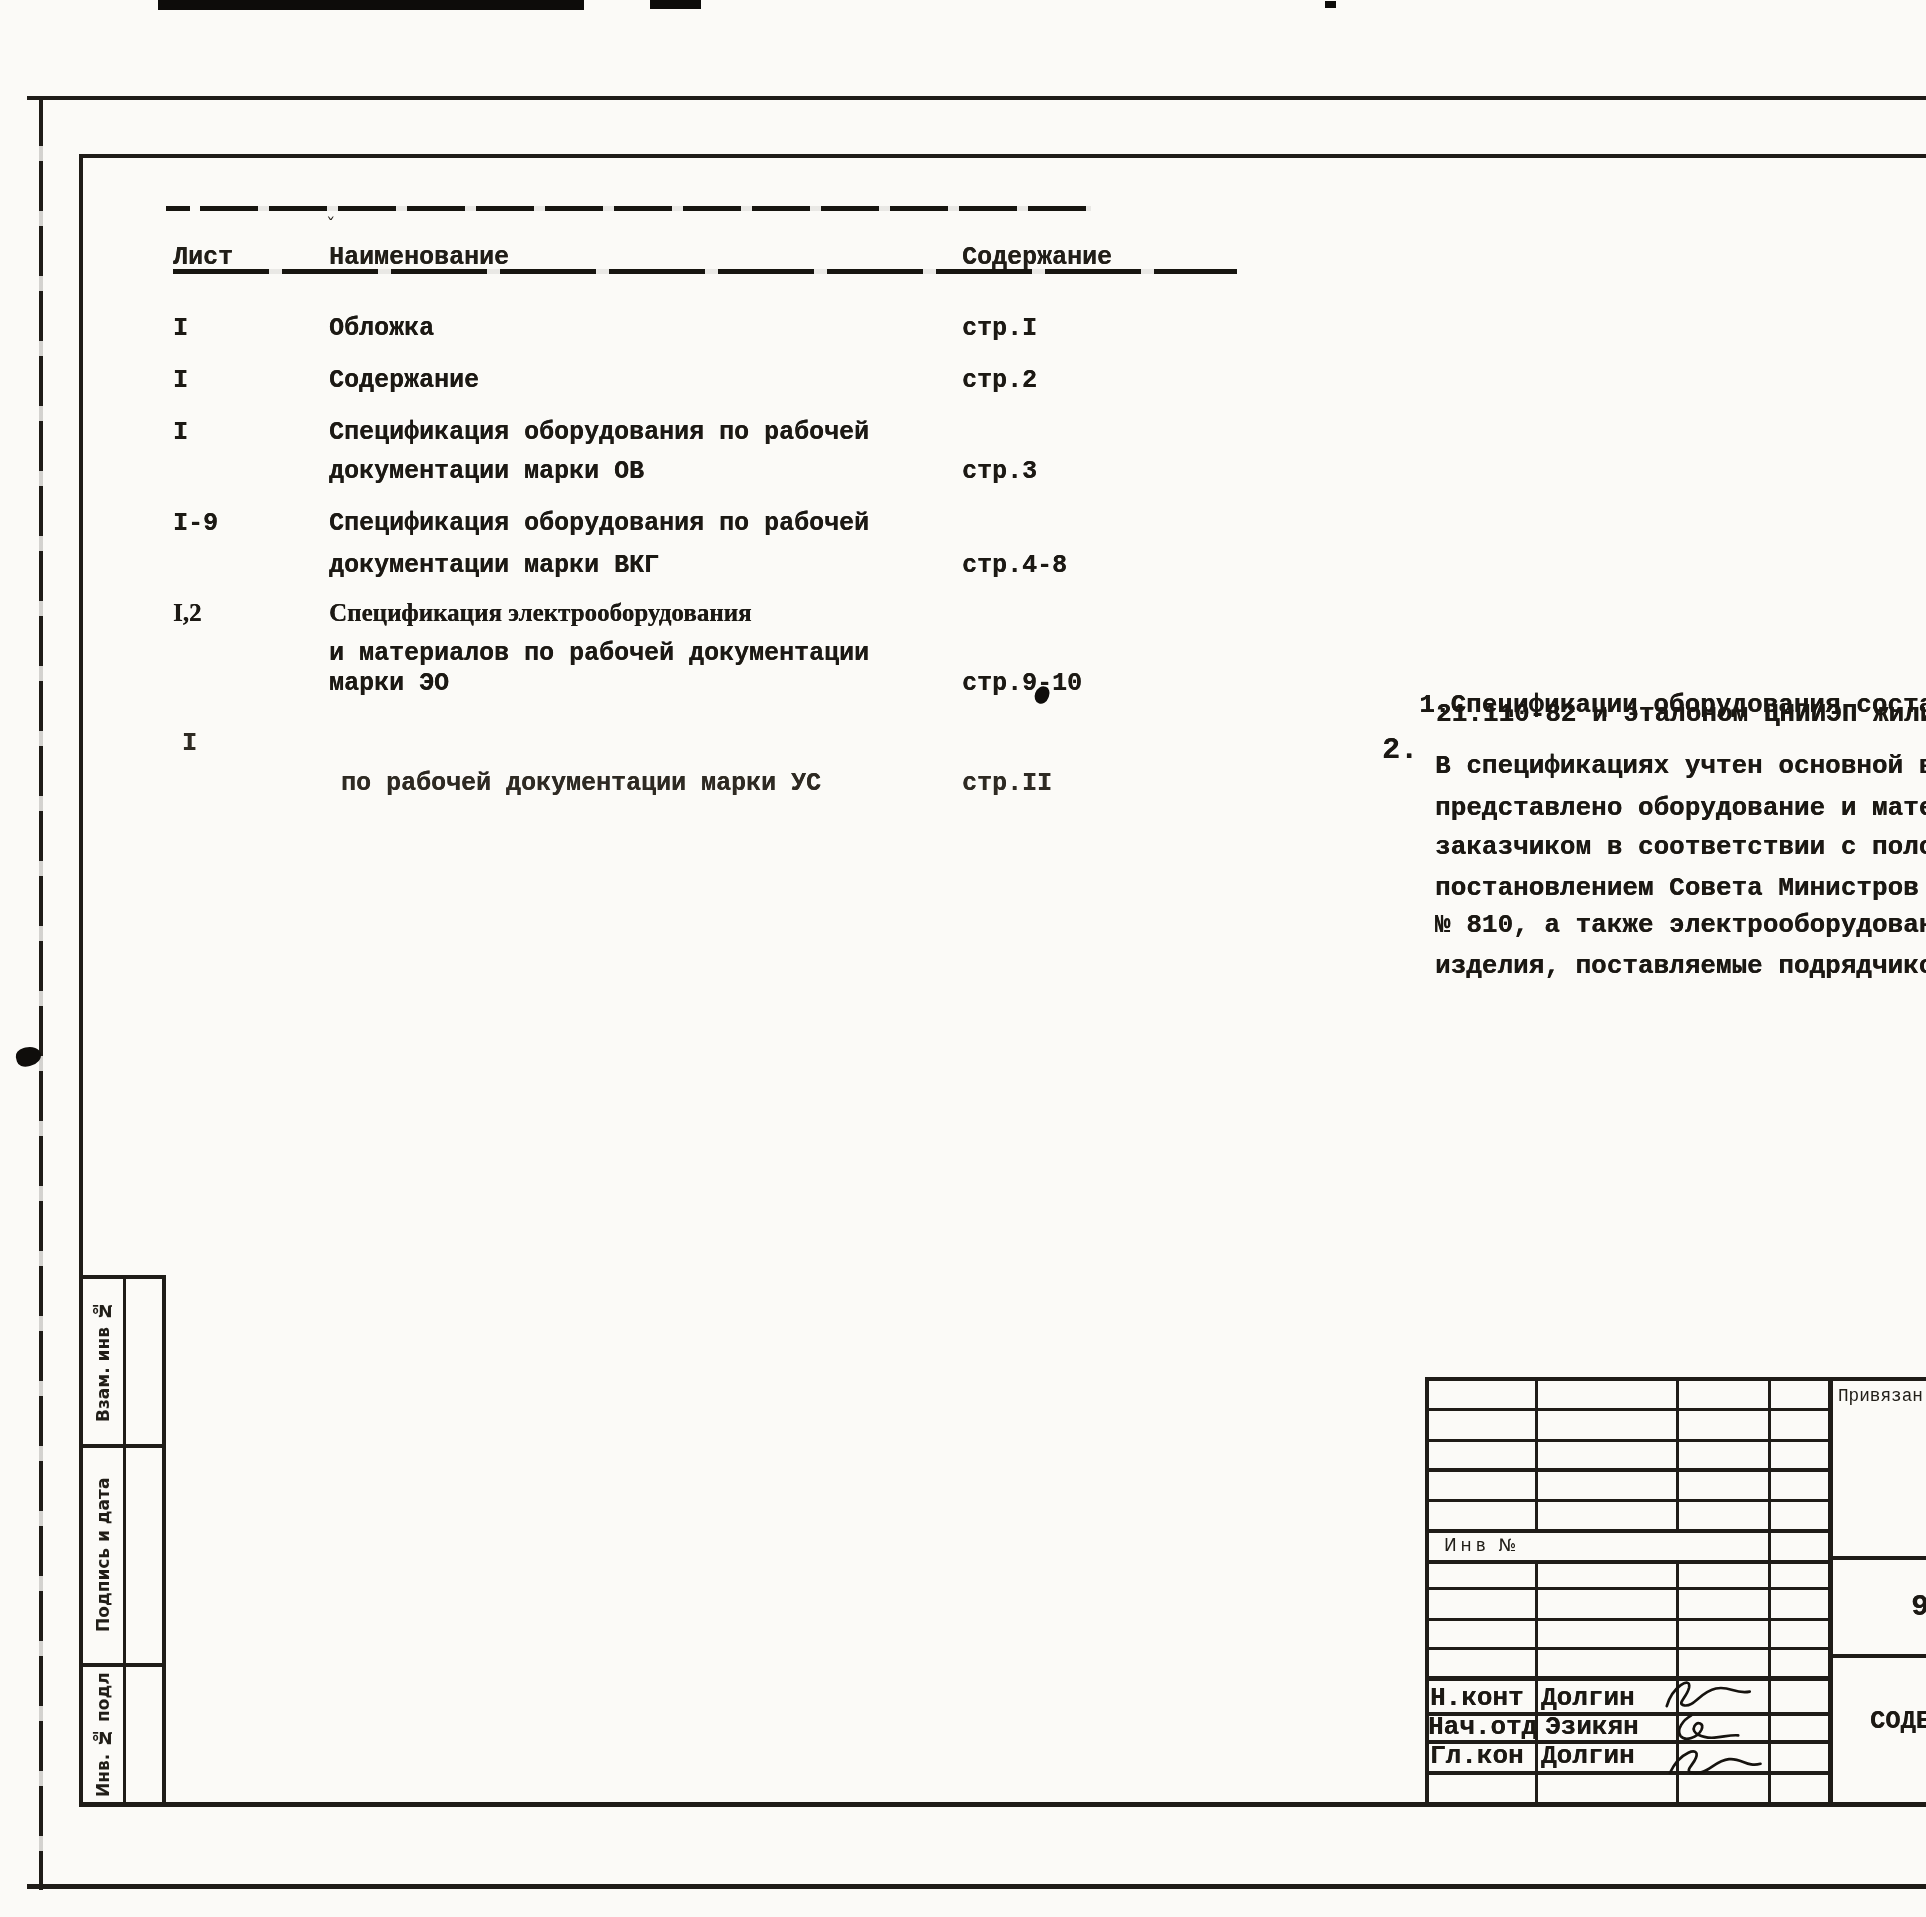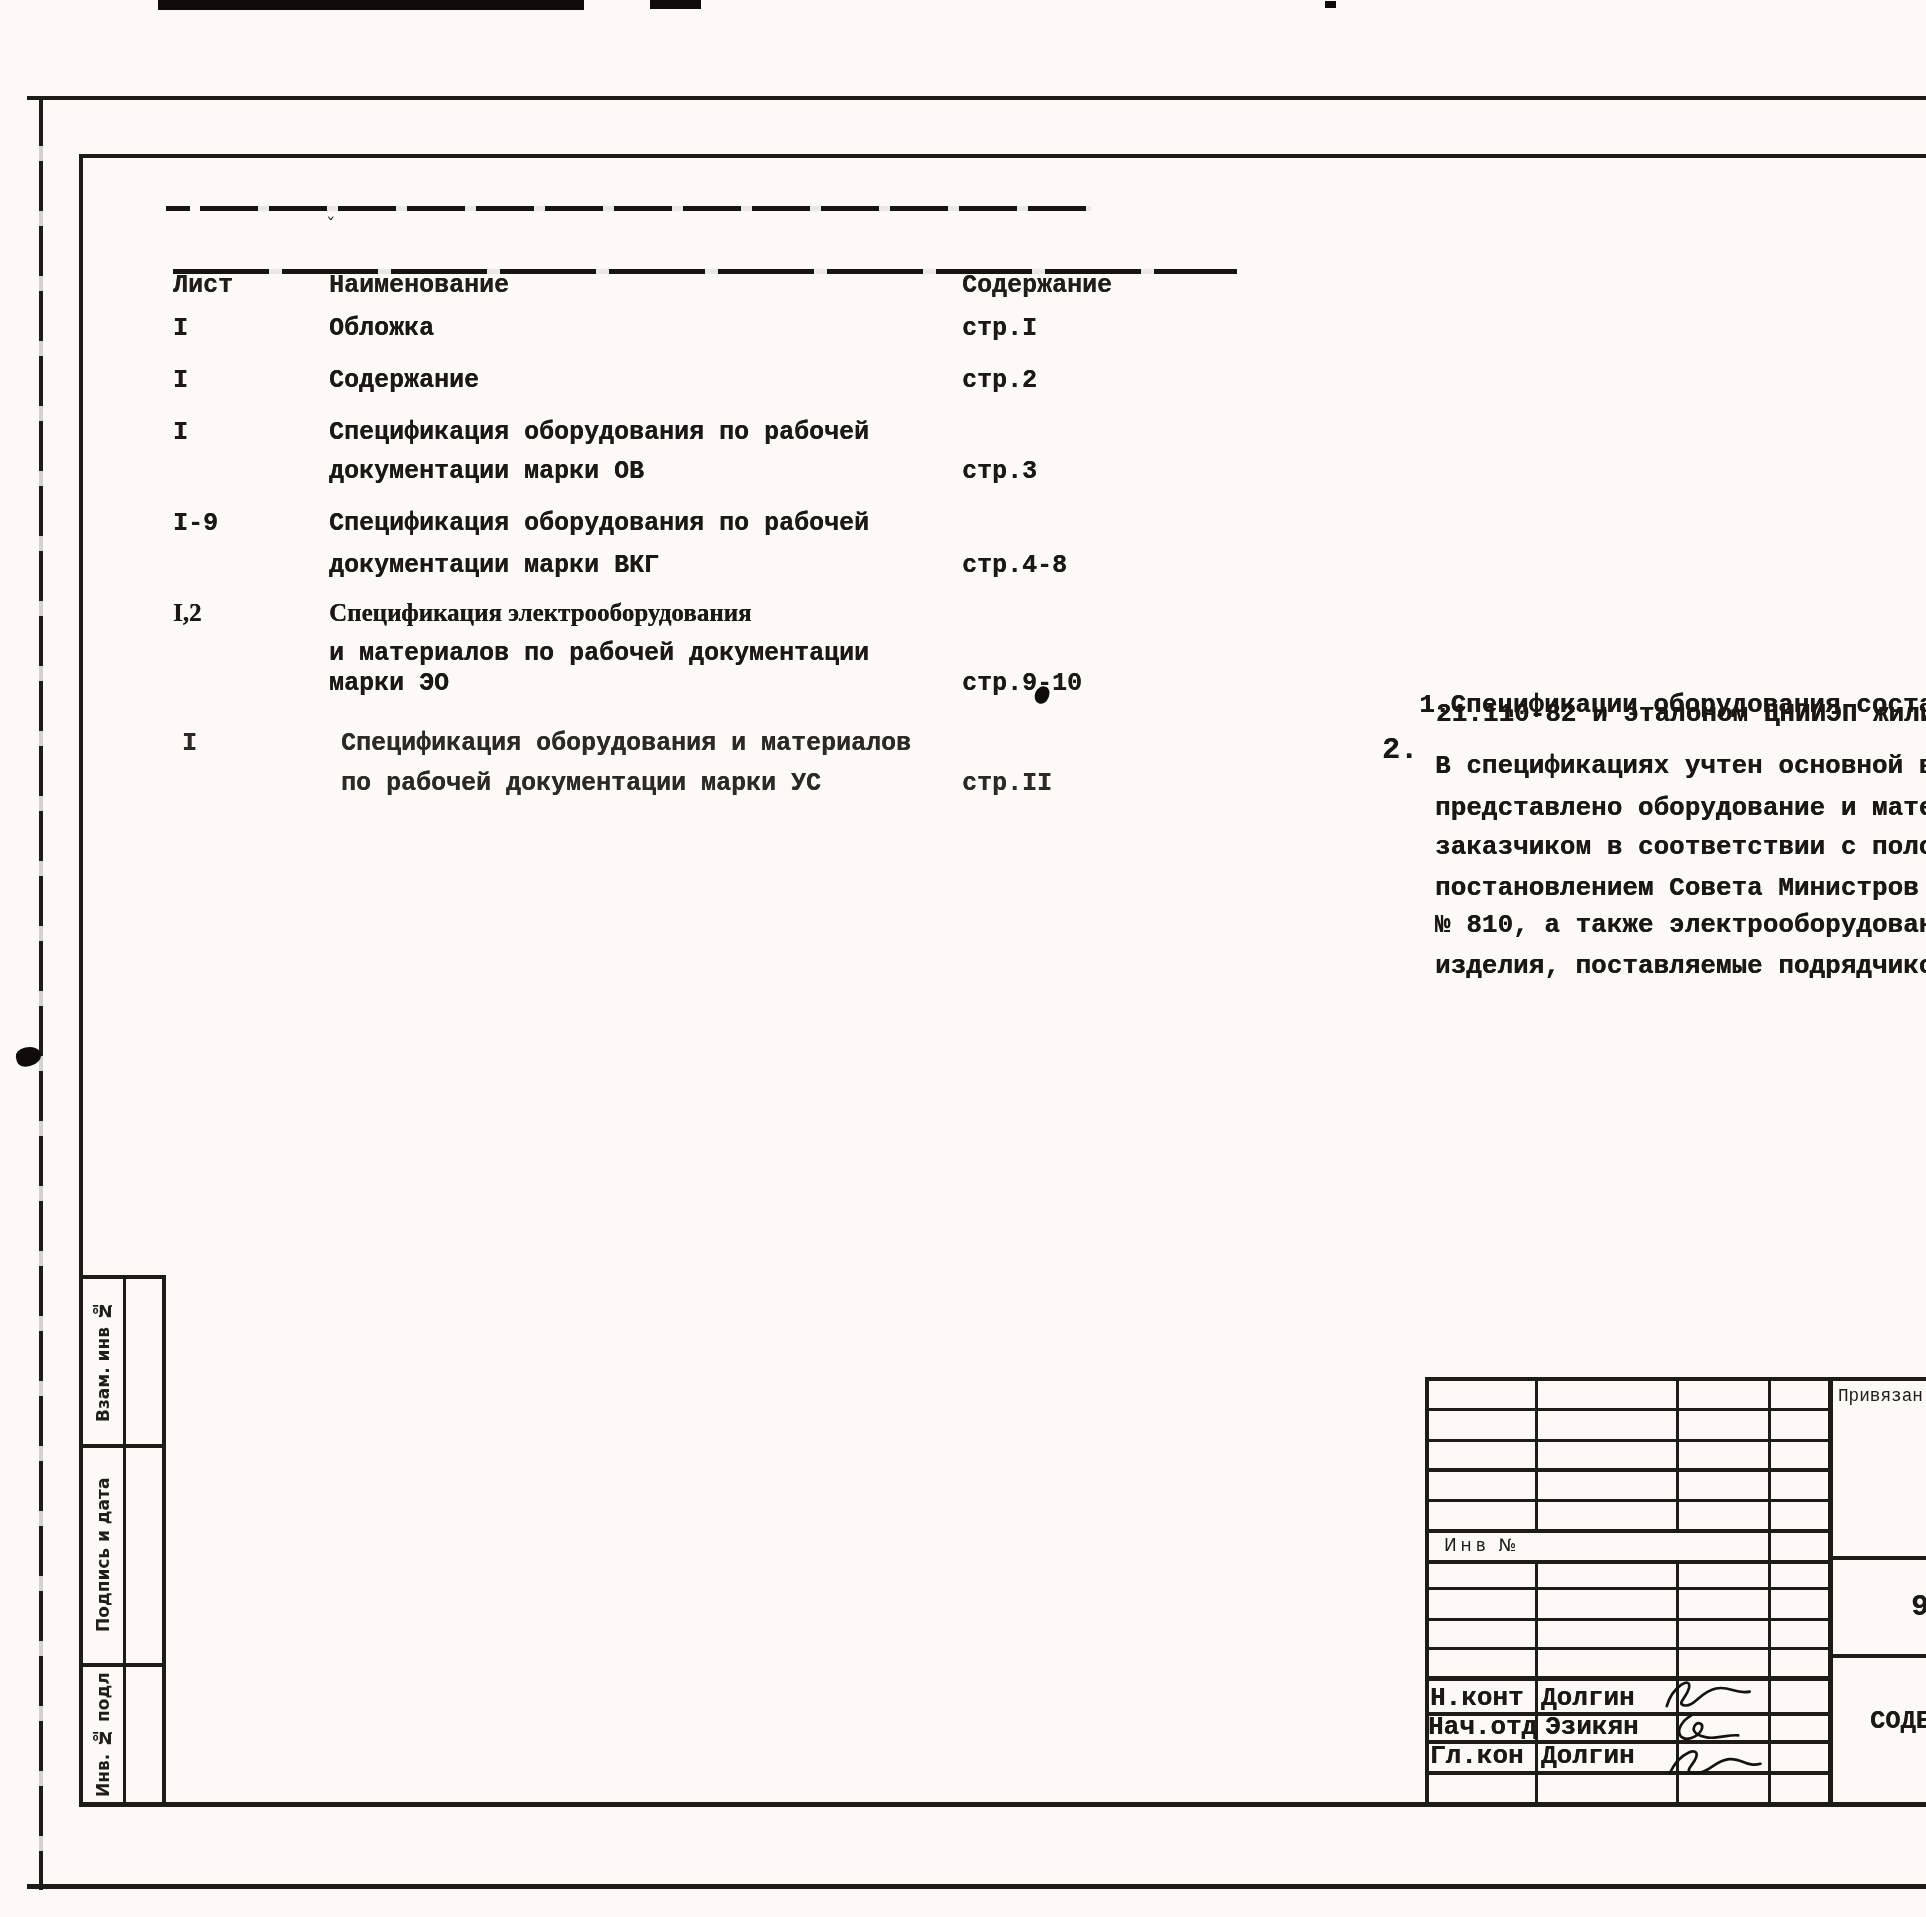--- a/index.html
+++ b/index.html
@@ -58,21 +58,21 @@
 <div class="hline" style="left:79px;top:154px;width:2484px;height:3.9px;"></div>
 <div class="vline" style="left:79px;top:154px;width:3.5px;height:1652px;"></div>
 <div class="hline" style="left:79px;top:1802px;width:2484px;height:4.6px;"></div>
 
 <div class="blob" style="left:16px;top:1047px;width:25.4px;height:18.5px;border-radius:42% 58% 55% 45%;transform:rotate(-14deg);"></div>
 
 <div class="hline dash-med" style="left:166px;top:206px;width:24px;height:5px;"></div>
 <div class="hline dash-med" style="left:200px;top:206px;width:891px;height:5px;"></div>
 <span class="abs" style="left:326px;top:214px;font-family:'DejaVu Serif',serif;font-size:19px;color:#2a2620;">ˇ</span>
 
-<div class="trow toc-head" style="top:243px;margin-top:28px;">
+<div class="trow toc-head" style="top:243px;">
   <span class="c-sheet">Лист</span>
   <span class="c-name">Наименование</span>
   <span class="c-note">Содержание</span>
 </div>
 
 <div class="hline dash-long" style="left:173px;top:269px;width:1064px;height:5.4px;"></div>
 
 <div class="trow" style="top:314px;">
   <span class="c-sheet">I</span>
   <span class="c-name">Обложка</span>
@@ -114,21 +114,20 @@
   <span class="c-note"></span>
 </div>
 <div class="trow" style="top:669px;">
   <span class="c-sheet"></span>
   <span class="c-name">марки ЭО</span>
   <span class="c-note">стр.9-10</span>
 </div>
 <div class="blob" style="left:1035px;top:686px;width:14px;height:17.7px;border-radius:55% 45% 50% 50%;transform:rotate(20deg);"></div>
 <div class="trow indent faded" style="top:729px;">
   <span class="c-sheet">I</span>
-  <span class="c-name">Спецификация оборудования и материалов</span>
   <span class="c-note"></span>
 </div>
 <div class="trow indent faded" style="top:769px;">
   <span class="c-sheet"></span>
   <span class="c-name">по рабочей документации марки УС</span>
   <span class="c-note">стр.II</span>
 </div>
 
 <div class="note-line" style="left:1388px;top:660px;">
   <span>1.</span><span>Спецификации оборудования составлены в соответствии с ГОСТ</span>

